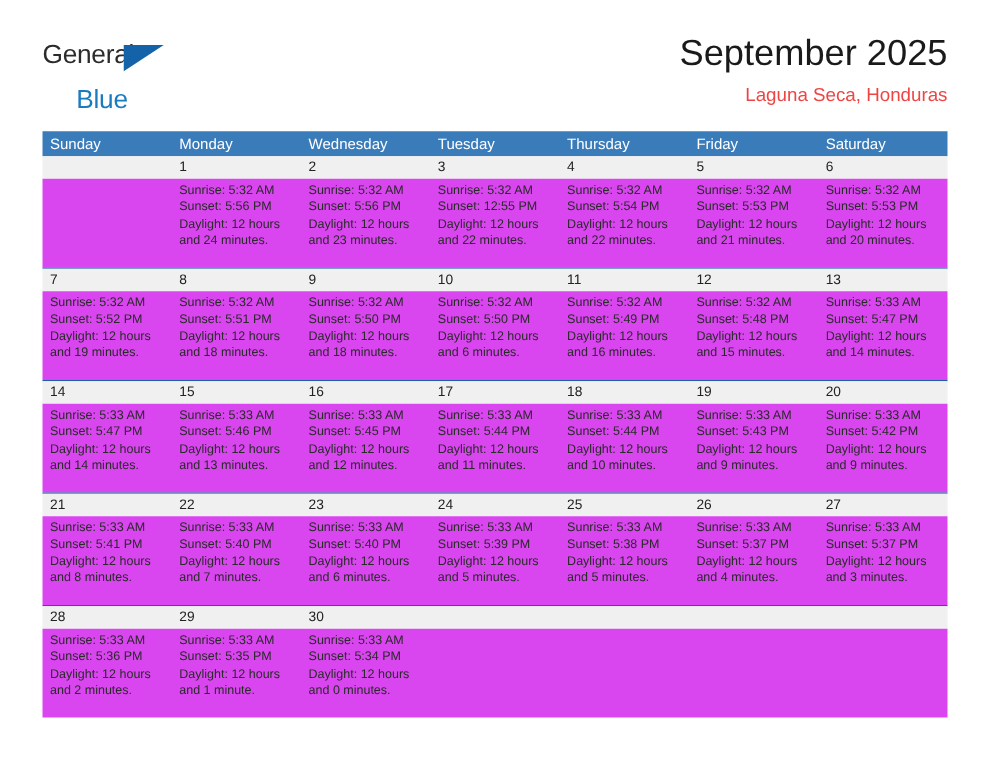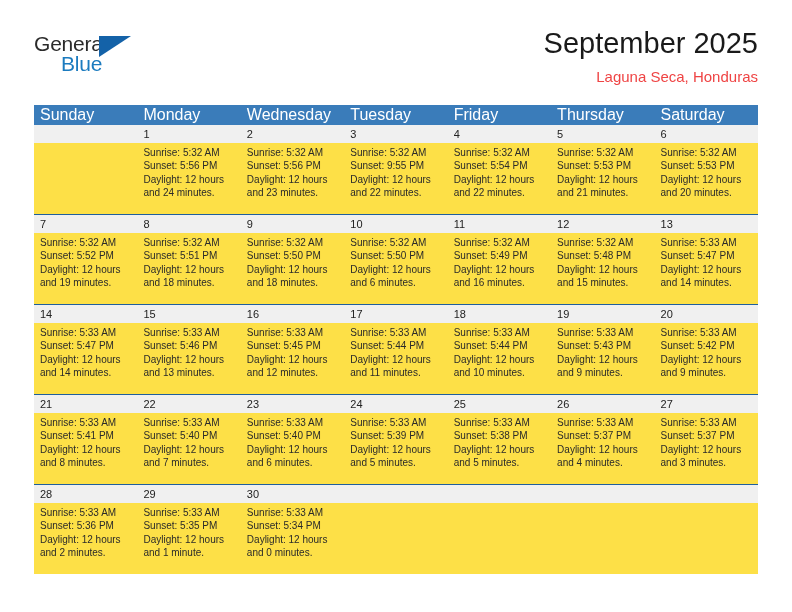--- a/index.html
+++ b/index.html
@@ -43,21 +43,21 @@
     left: 0;
     top: 0;
     font-size: 21px;
     letter-spacing: -0.2px;
     color: #2b2b2b;
     font-family: "Liberation Sans", sans-serif;
   }
   .brand-blue {
     position: absolute;
     left: 27px;
-    top: 20px;
+    top: 36px;
     font-size: 21px;
     letter-spacing: -0.2px;
     color: #1b7bbf;
     font-family: "Liberation Sans", sans-serif;
   }
   .brand-flag {
     position: absolute;
     left: 65px;
     top: 4px;
     width: 0;
@@ -96,21 +96,21 @@
     width: 724px;
   }
 
   .weekdays {
     display: flex;
     background: #3a7cba;
     height: 20px;
   }
   .weekday {
     flex: 1 1 0;
-    font-size: 16px;
+    font-size: 12px;
     color: #ffffff;
     line-height: 20px;
     padding-left: 6px;
     box-sizing: border-box;
     overflow: hidden;
     white-space: nowrap;
   }
 
   .week {
     position: relative;
@@ -119,21 +119,21 @@
   .week:first-of-type {
     border-top: none;
   }
   .week-numbers {
     display: flex;
     background: #f0f0f0;
     height: 18px;
   }
   .week-body {
     display: flex;
-    background: #fde047;
+    background: #d946ef;
     height: 71px;
   }
   .daynum-cell {
     flex: 1 1 0;
     box-sizing: border-box;
     padding-left: 6px;
     font-size: 11px;
     color: #222222;
     line-height: 18px;
   }
@@ -169,22 +169,22 @@
     </div>
 
   </div>
 
   <div class="calendar">
     <div class="weekdays" id="weekday-header">
         <div class="weekday">Sunday</div>
         <div class="weekday">Monday</div>
         <div class="weekday">Wednesday</div>
         <div class="weekday">Tuesday</div>
+        <div class="weekday">Thursday</div>
         <div class="weekday">Friday</div>
-        <div class="weekday">Thursday</div>
         <div class="weekday">Saturday</div>
       </div>
     <div id="weeks-container">
         <div class="week">
           <div class="week-numbers">
             <div class="daynum-cell"></div>
             <div class="daynum-cell">1</div>
             <div class="daynum-cell">2</div>
             <div class="daynum-cell">3</div>
             <div class="daynum-cell">4</div>
@@ -200,21 +200,21 @@
               <div>and 24 minutes.</div>
             </div>
             <div class="daybody-cell">
               <div>Sunrise: 5:32 AM</div>
               <div>Sunset: 5:56 PM</div>
               <div>Daylight: 12 hours</div>
               <div>and 23 minutes.</div>
             </div>
             <div class="daybody-cell">
               <div>Sunrise: 5:32 AM</div>
-              <div>Sunset: 9:55 PM</div>
+              <div>Sunset: 12:55 PM</div>
               <div>Daylight: 12 hours</div>
               <div>and 22 minutes.</div>
             </div>
             <div class="daybody-cell">
               <div>Sunrise: 5:32 AM</div>
               <div>Sunset: 5:54 PM</div>
               <div>Daylight: 12 hours</div>
               <div>and 22 minutes.</div>
             </div>
             <div class="daybody-cell">

